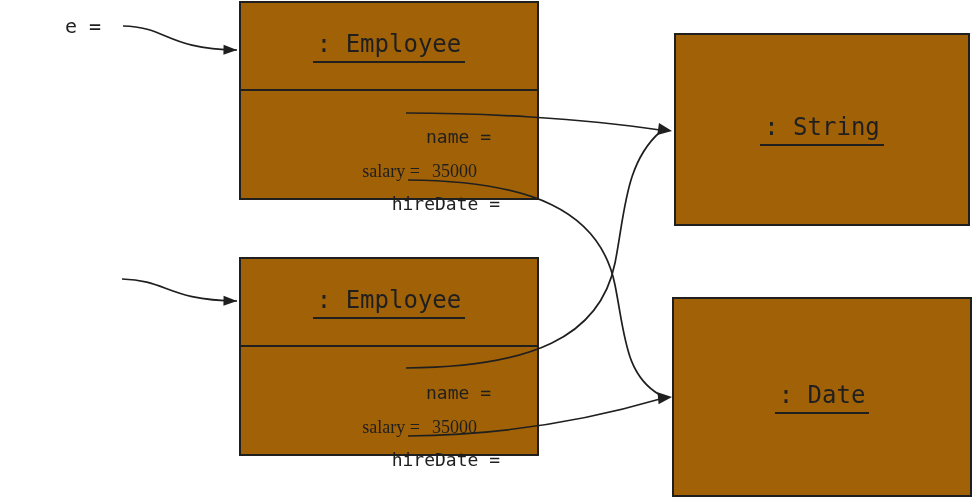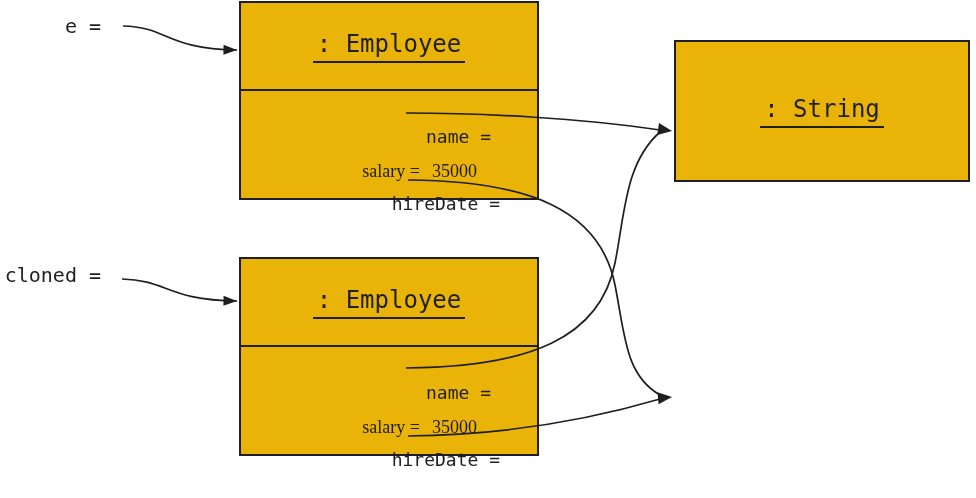--- a/index.html
+++ b/index.html
@@ -6,21 +6,21 @@
   .canvas{
     position:relative;width:976px;height:498px;background:#ffffff;
     font-family:"DejaVu Sans Mono","Liberation Mono",monospace;
     color:#1f1f1f;overflow:hidden;
   }
   .wires{position:absolute;left:0;top:0;z-index:5;pointer-events:none;}
   .wires path{fill:none;stroke:#1f1f1f;stroke-width:1.7;}
   .wires polygon{fill:#1f1f1f;stroke:none;}
   .wires marker path{fill:#1f1f1f;stroke:none;}
   .obj-box{
-    position:absolute;border:2px solid #1f1f1f;background:#eab308;
+    position:absolute;border:2px solid #1f1f1f;background:#a16207;
     box-sizing:border-box;z-index:1;
   }
   .obj-header{
     height:86px;border-bottom:2px solid #1f1f1f;
     display:flex;align-items:center;justify-content:center;
   }
   .obj-title{
     font-size:24px;letter-spacing:0;white-space:pre;
     border-bottom:2px solid #1f1f1f;padding:0 4px 3px 4px;
   }
@@ -29,21 +29,21 @@
     position:absolute;left:0;width:100%;height:24px;line-height:24px;
     font-size:18px;white-space:pre;
   }
   .f-label{display:inline-block;width:152px;text-align:right;white-space:pre;}
   .f-value{margin-left:12px;}
   .row-1{top:98px;padding-left:33px;}
   .row-2{top:132px;font-family:Liberation Serif, serif;}
   .row-3{top:165px;padding-left:42px;}
   #box-employee1{left:239px;top:1px;width:300px;height:199px;}
   #box-employee2{left:239px;top:257px;width:300px;height:199px;}
-  #box-string{left:674px;top:40px;width:296px;height:142px;}
+  #box-string{left:674px;top:33px;width:296px;height:193px;}
   #box-date{left:672px;top:297px;width:300px;height:200px;}
   .ref-label{
     position:absolute;left:0;width:101px;text-align:right;
     font-size:20px;line-height:24px;white-space:pre;z-index:2;
   }
   #ref-e{top:14px;}
   #ref-cloned{top:263px;}
 </style>
 </head>
 <body>
@@ -63,21 +63,20 @@
     <path d="M 406 113 C 480 113, 580 118, 660 130"></path>
     <path d="M 408 180 C 530 181, 600 210, 615 285 C 625 335, 625 375, 660 395"></path>
     <path d="M 406 368 C 530 367, 600 338, 615 263 C 625 213, 625 163, 660 132"></path>
     <path d="M 408 436 C 500 435, 585 421, 660 399"></path>
 
     <polygon points="658,125 672,131 658,137" transform="rotate(8 672 131)"></polygon>
     <polygon points="658,391 672,397 658,403" transform="rotate(-5 672 397)"></polygon>
   </svg>
 
   <div class="ref-label" id="ref-e">e =</div>
-  <div class="ref-label" id="ref-cloned">cloned =</div>
 
   <div class="obj-box" id="box-employee1">
     <div class="obj-header">
       <span class="obj-title">: Employee</span>
     </div>
     <div class="field-row row-1">
       <span class="f-label">name =</span>
     </div>
     <div class="field-row row-2">
       <span class="f-label">salary =</span><span class="f-value">35000</span>
@@ -99,14 +98,17 @@
     </div>
     <div class="field-row row-3">
       <span class="f-label">hireDate =</span>
     </div>
   </div>
 
   <div class="obj-box single" id="box-string">
     <span class="obj-title">: String</span>
   </div>
 
+  <div class="obj-box single" id="box-date">
+    <span class="obj-title">: Date</span>
+  </div>
 
 </div>
 
 </body></html>

